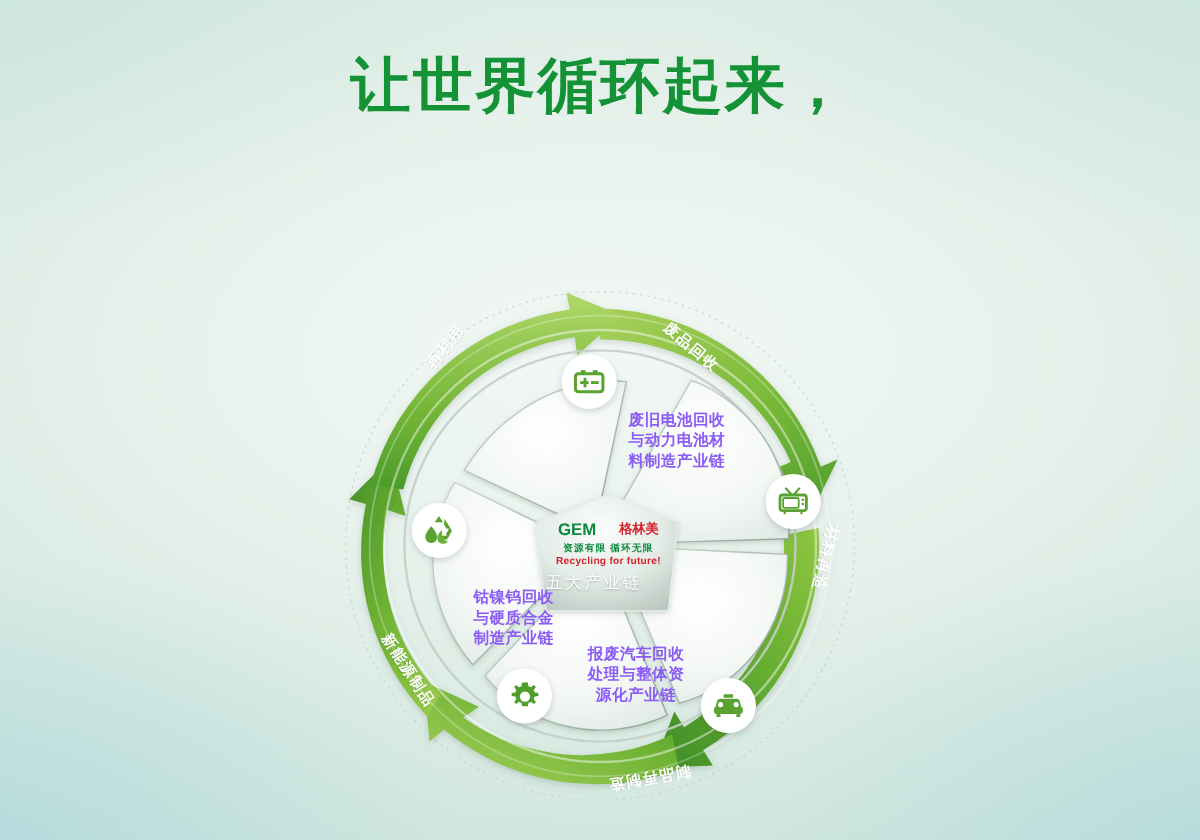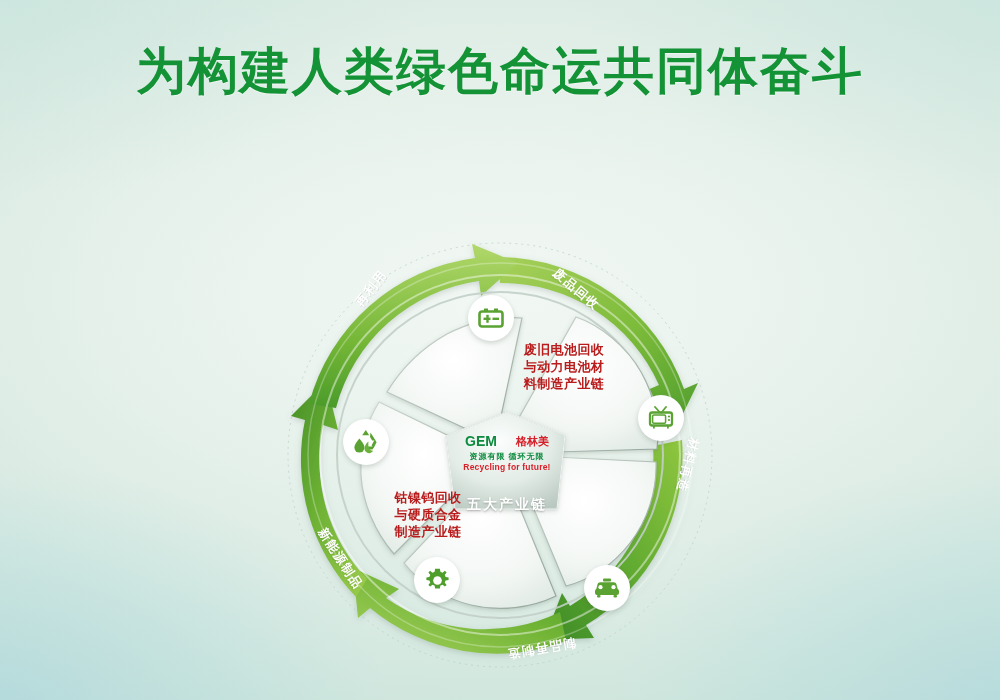--- a/index.html
+++ b/index.html
@@ -31,21 +31,21 @@
     text-shadow:0 1px 0 rgba(255,255,255,.5);
   }
   .headline .l1{display:block;}
   .headline .l2{display:block;}
 
   .stage{position:absolute;left:0;top:0;width:1000px;height:700px;}
 
   
   .petal-text{
     position:absolute;
-    color:#b91c1c;
+    color:#8b5cf6;
     font-size:13px;
     line-height:17px;
     letter-spacing:.4px;
     text-align:center;
     white-space:pre-line;
     font-weight:bold;
   }
   #pt-battery{left:498px;top:341px;width:132px;}
   #pt-ewaste{left:580px;top:452px;width:104px;}
   #pt-auto{left:468px;top:536px;width:124px;}
@@ -58,22 +58,22 @@
   }
   .logo-row{display:flex;align-items:flex-end;justify-content:center;gap:19px;height:14px;}
   .logo-gem{
     font-family:"Liberation Sans",sans-serif;
     font-weight:bold;font-size:14px;letter-spacing:0px;color:#0c8a3e;line-height:14px;
   }
   .logo-cn{font-size:11px;font-weight:bold;color:#d7202a;line-height:14px;letter-spacing:0px;}
   .logo-slogan{font-size:8px;color:#0c8a3e;letter-spacing:1px;line-height:11px;margin-top:3px;font-weight:bold;}
   .logo-en{font-size:8.5px;color:#d7202a;letter-spacing:.2px;line-height:11px;font-weight:bold;}
   .center-sub{
-    position:absolute;left:455px;top:496px;width:104px;text-align:center;
-    font-size:14px;font-weight:bold;color:#ffffff;letter-spacing:2px;
+    position:absolute;left:455px;top:477px;width:104px;
+    font-size:14px;font-weight:normal;color:#ffffff;letter-spacing:2px;
     text-shadow:0 1px 2px rgba(0,0,0,.25);
   }
 
   
   .ring-label{
     position:absolute;color:#ffffff;font-size:12.5px;font-weight:bold;letter-spacing:1.5px;
     white-space:nowrap;text-shadow:0 1px 1px rgba(0,0,0,.12);
   }
   #rl-recycle{left:352px;top:300px;transform:rotate(-52deg);transform-origin:left top;}
   #rl-waste{left:560px;top:265px;transform:rotate(40deg);transform-origin:left top;}
@@ -88,21 +88,21 @@
   #ic-car{left:584px;top:565px;}
   #ic-gear{left:414px;top:557px;}
   #ic-recycle{left:343px;top:419px;}
 </style>
 </head>
 <body>
 
 <div class="bg-tint"></div>
 
 <div class="headline">
-  <span class="l2">为构建人类绿色命运共同体奋斗</span>
+  <span class="l1">让世界循环起来，</span>
 </div>
 
 <div class="stage">
 
   <svg width="1000" height="700" viewBox="0 0 1000 700">
     <defs>
       <linearGradient id="gArcA" x1="0" y1="0" x2="1" y2="1">
         <stop offset="0%" stop-color="#a7d05a"></stop>
         <stop offset="55%" stop-color="#7cbb3a"></stop>
         <stop offset="100%" stop-color="#4f9d2c"></stop>
@@ -269,20 +269,23 @@
       <path d="M20.6 20.6 L13.9 20.6 L15.7 17.4 L21.8 17.4 Z" fill="#5aa232"></path>
       <path d="M7.4 9.6 C7.4 9.6 2.4 15.1 2.4 18.6 a5 5 0 0 0 10 0 C12.4 15.1 7.4 9.6 7.4 9.6 Z" fill="#5aa232"></path>
       <path d="M16.5 12.5 C14 14.5 12.4 17.2 12.4 19.6 a4.6 4.6 0 0 0 4.6 4.6 c2.2 0 3.6 -1.1 4.2 -2.6 C19 22.2 15.5 20 16.5 12.5 Z" fill="#6cb23a"></path>
     </svg>
   </div>
 
   
   <div class="petal-text" id="pt-battery">废旧电池回收
 与动力电池材
 料制造产业链</div>
+  <div class="petal-text" id="pt-auto">报废汽车回收
+处理与整体资
+源化产业链</div>
   <div class="petal-text" id="pt-cobalt">钴镍钨回收
 与硬质合金
 制造产业链</div>
 
   
   <div class="center-logo">
     <div class="logo-row">
       <span class="logo-gem">GEM</span>
       <span class="logo-cn">格林美</span>
     </div>

